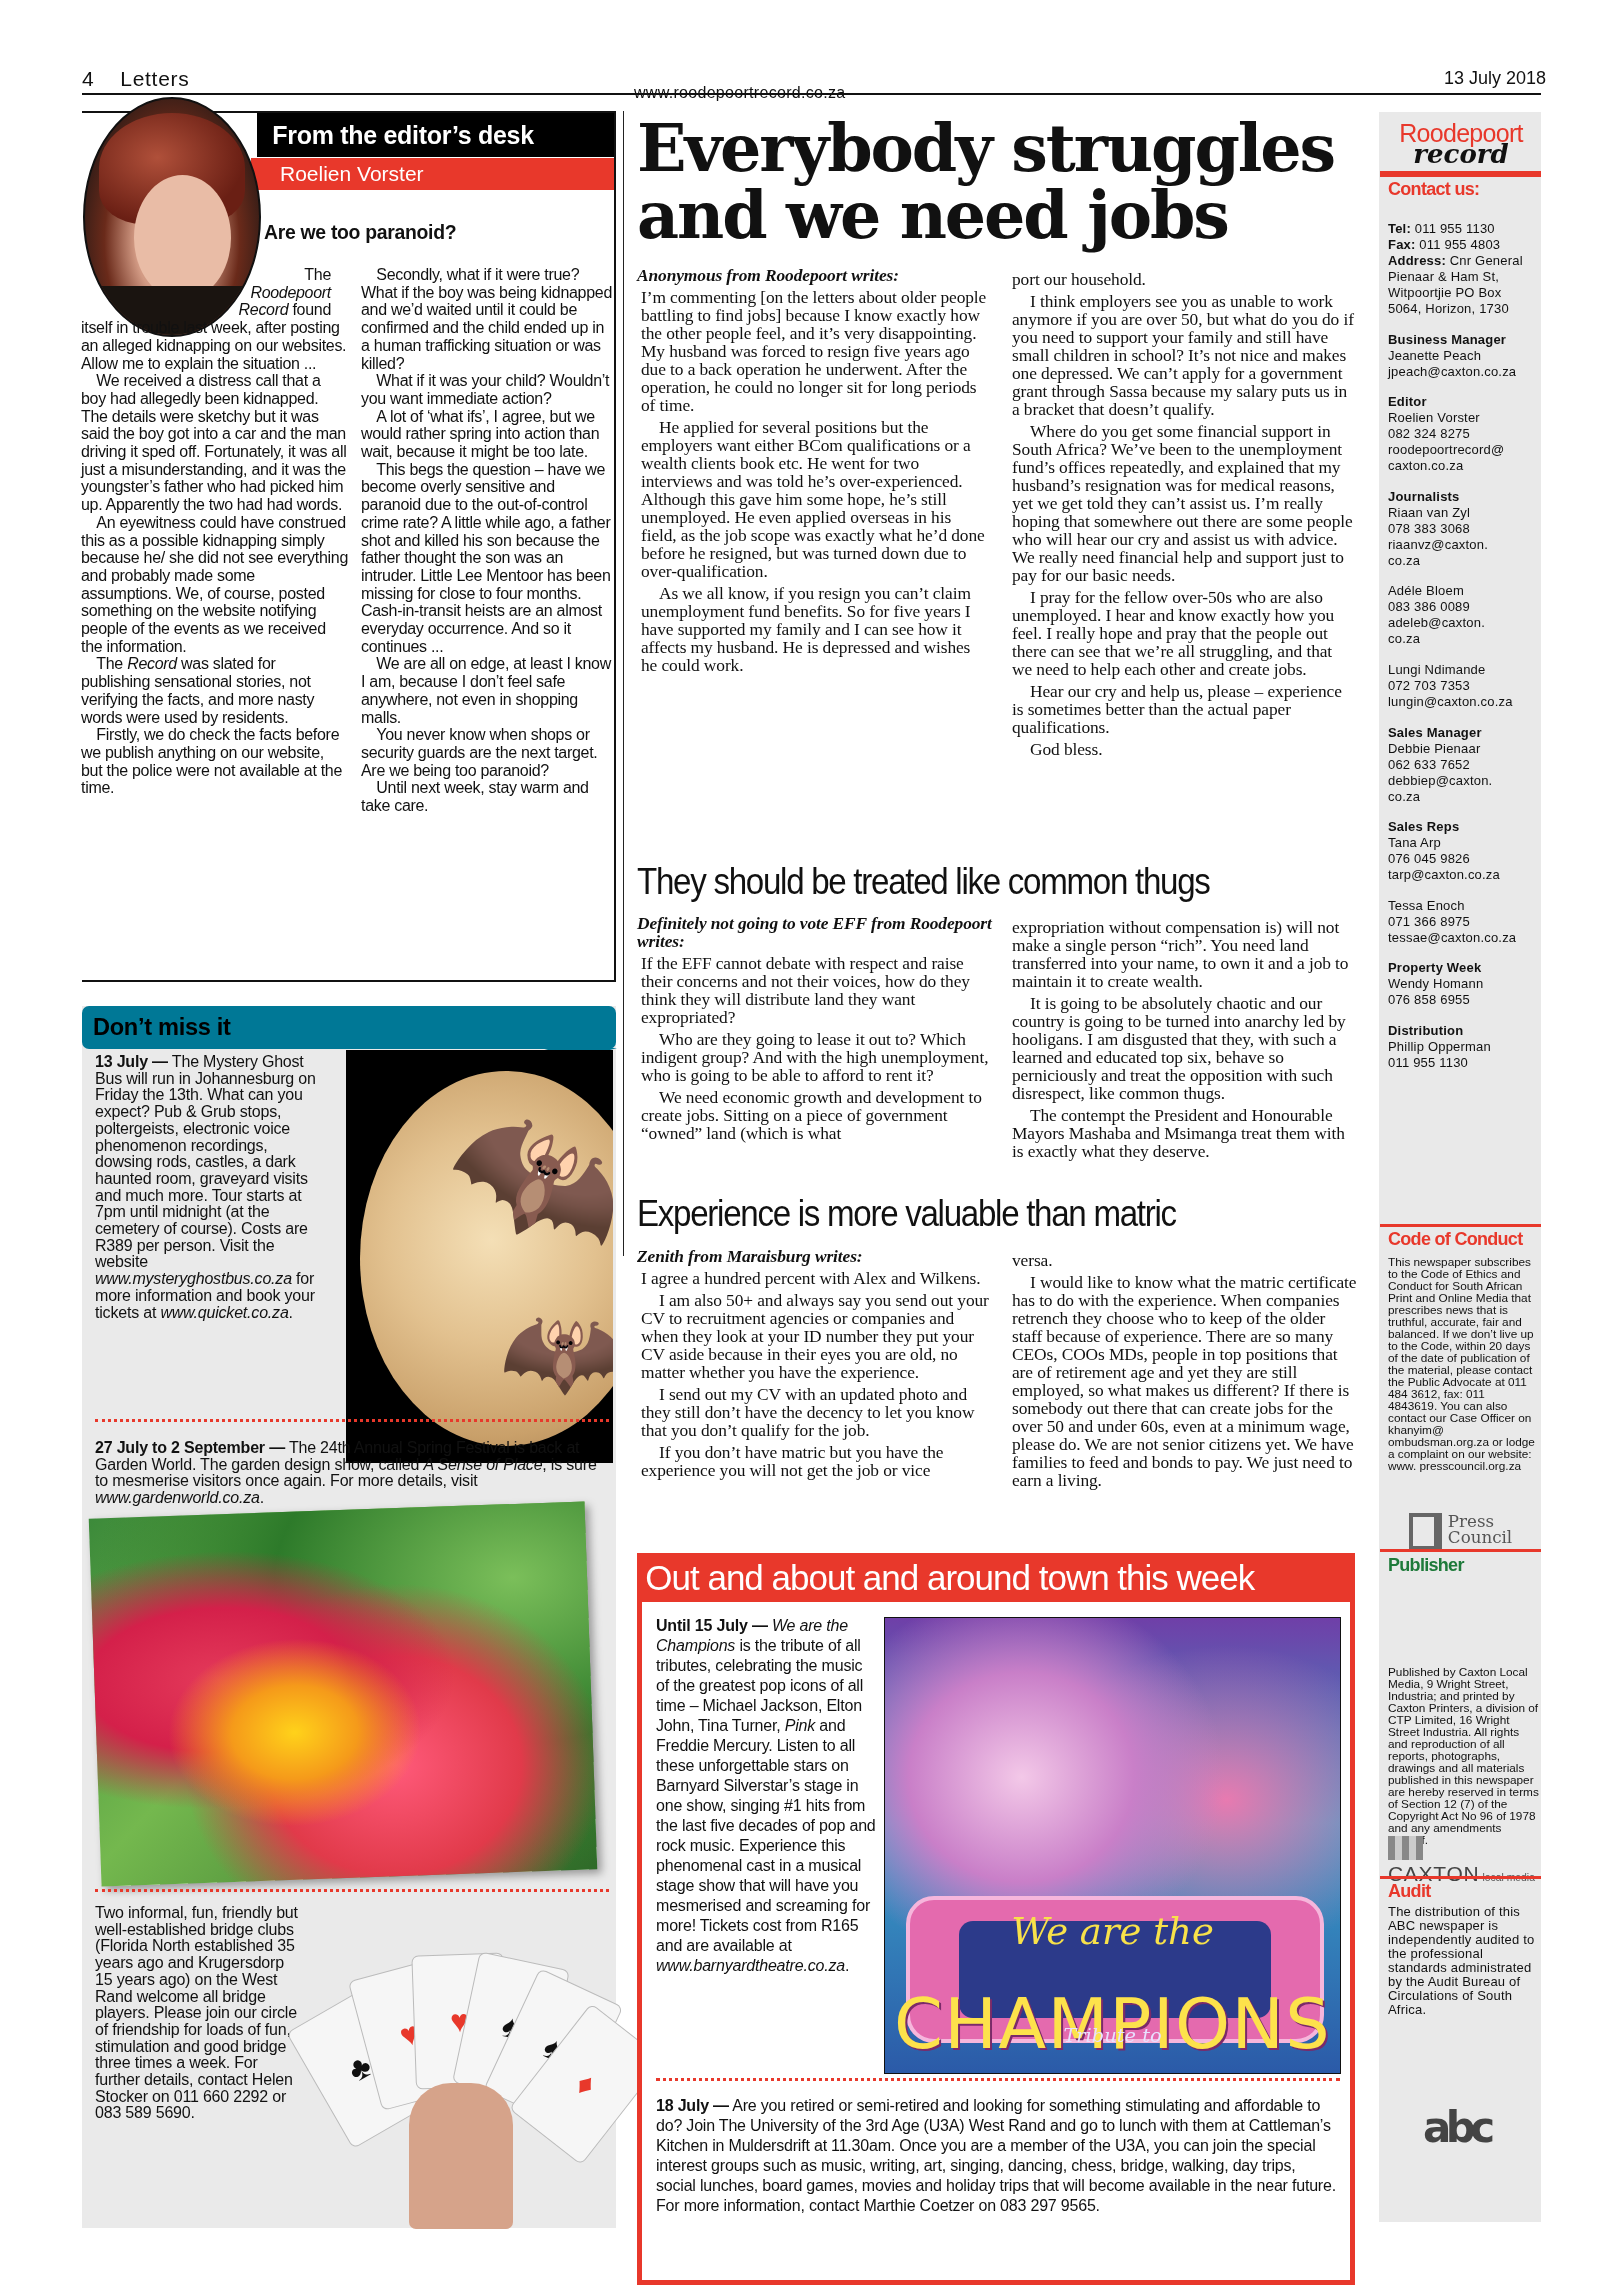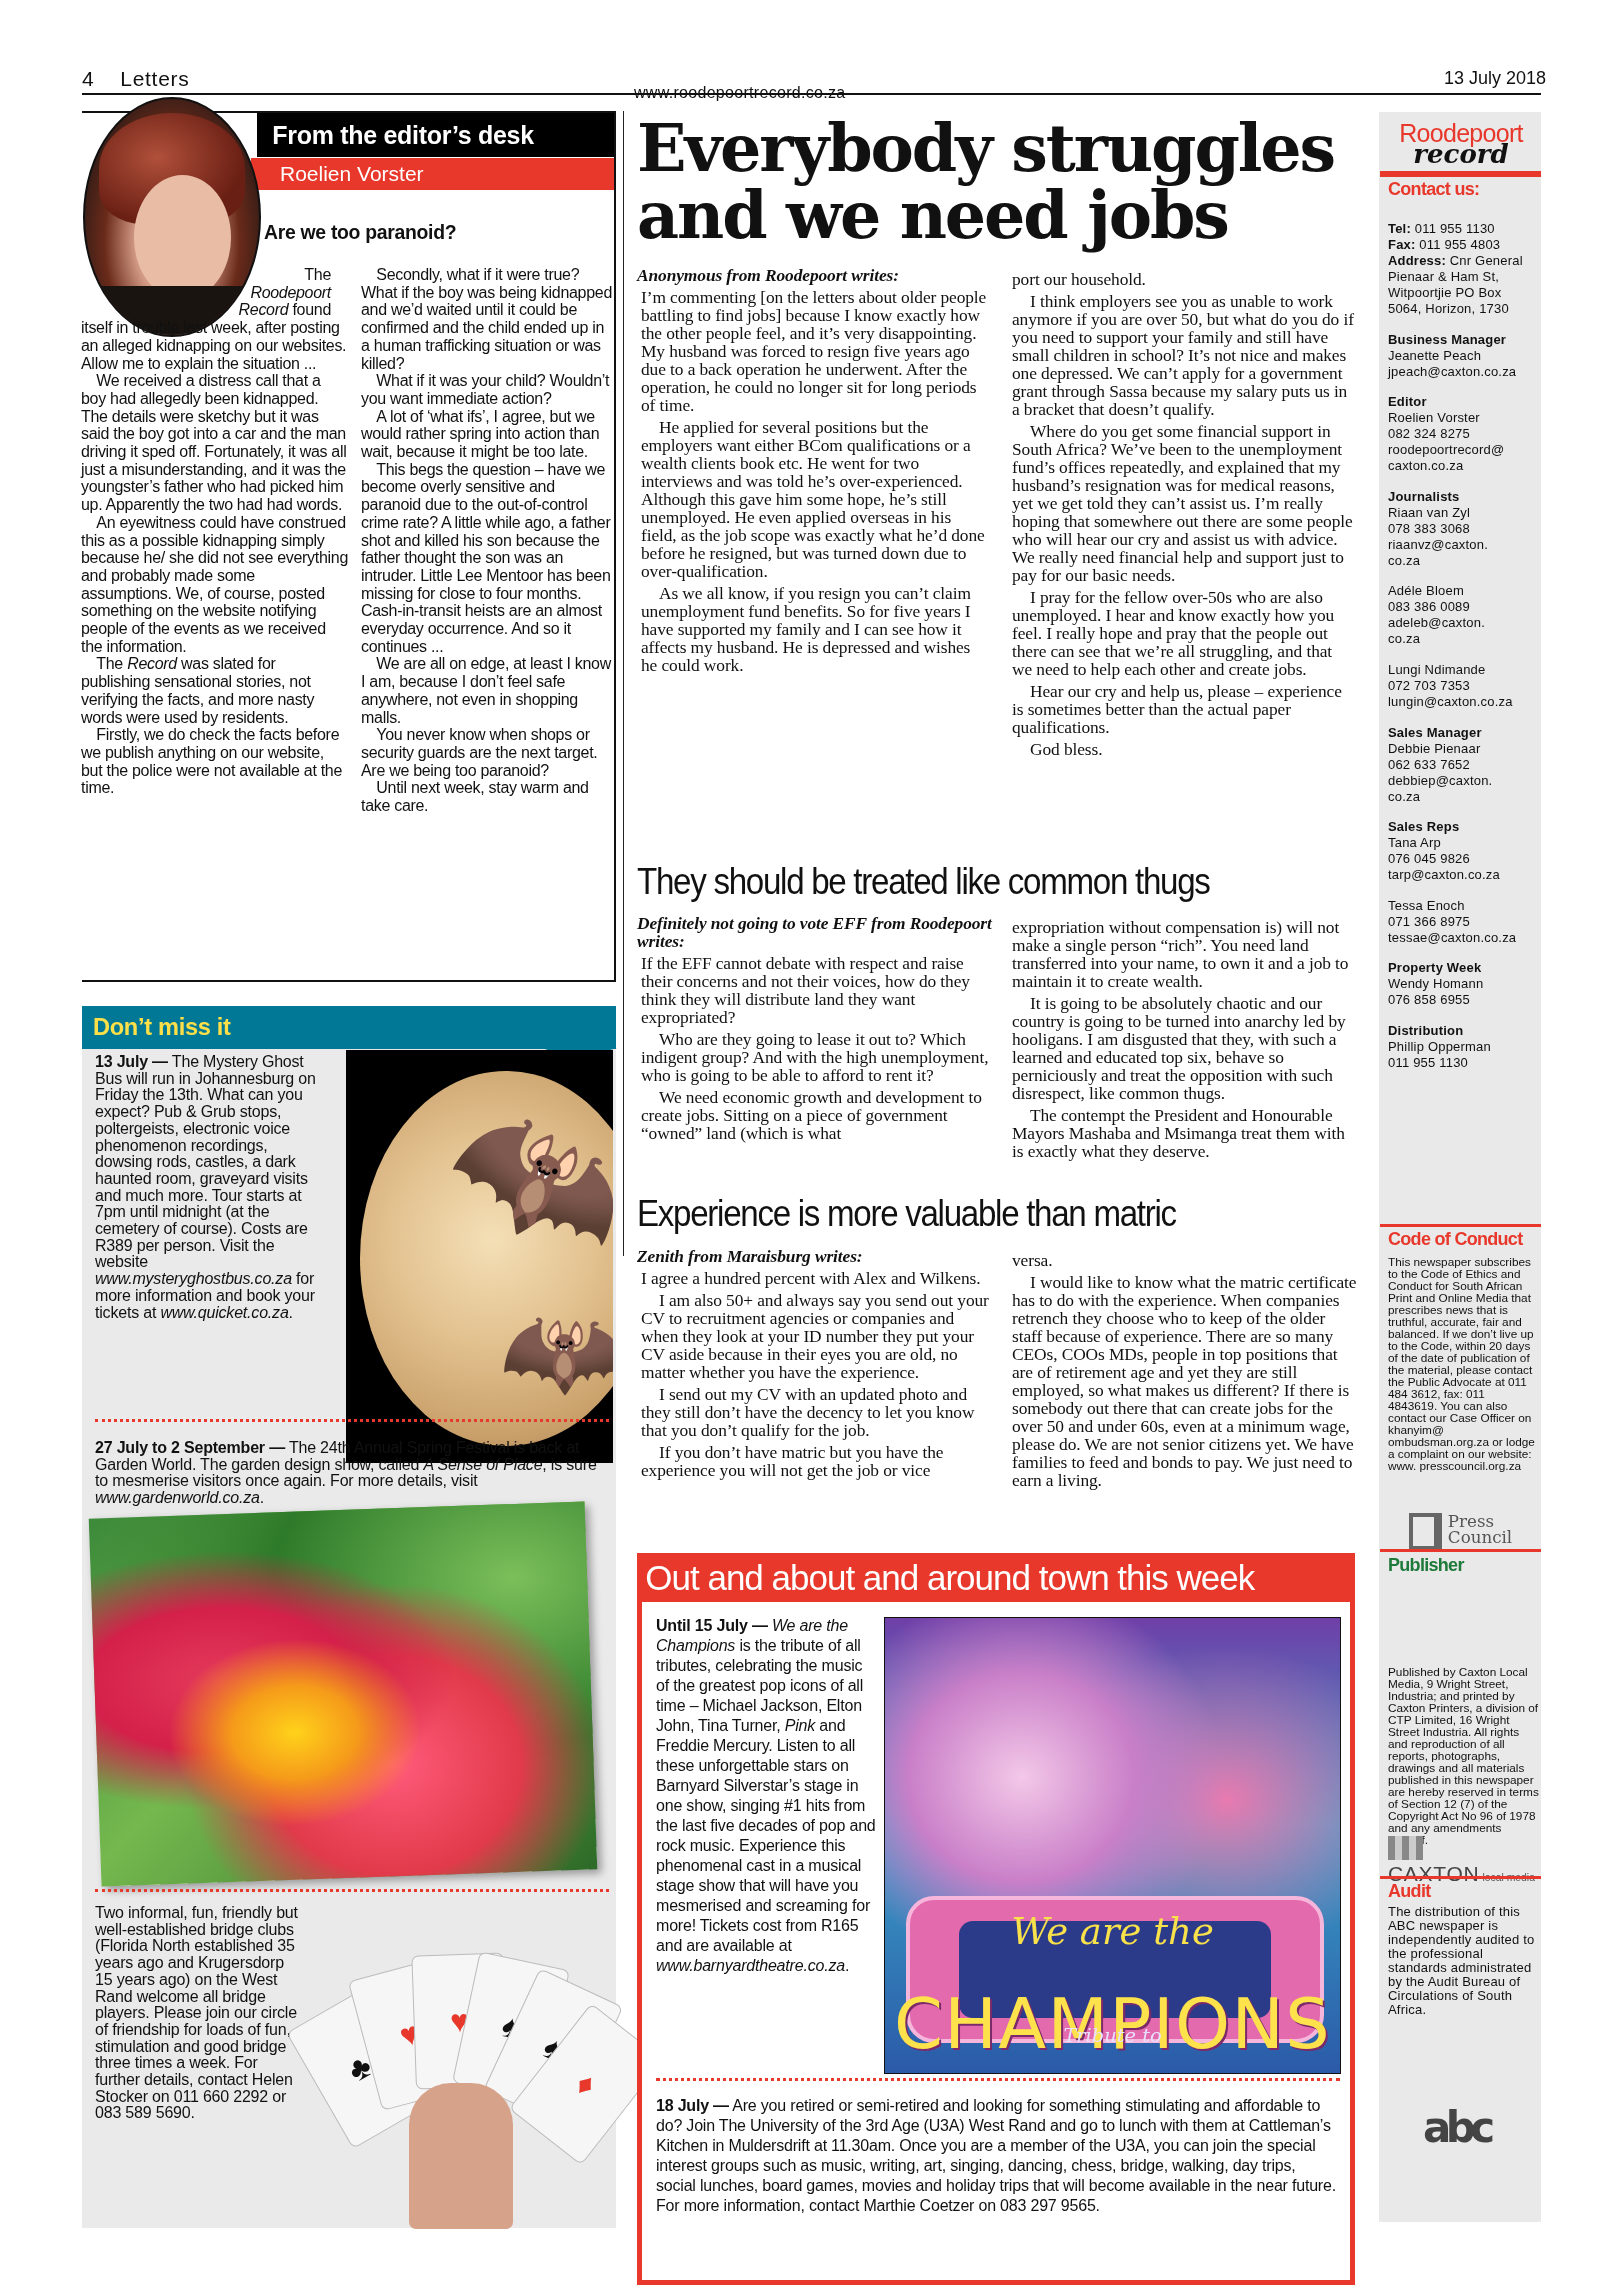--- a/index.html
+++ b/index.html
@@ -24,21 +24,21 @@
   .ed-headline { left:264px; top:221px; font-size:19.4px; font-weight:bold; letter-spacing:-0.3px; }
   .ed-col { font-family:"Liberation Sans", sans-serif; font-size:16px; line-height:17.7px; letter-spacing:-0.3px; }
   .ed-col p { margin:0; text-indent:15.3px; }
   .ed-col p.noindent { text-indent:0; }
   .ed-col1 { left:81px; top:266px; width:267px; }
   .ed-col1 .lead { margin-left:132px; width:118px; text-align:right; }
   .ed-col2 { left:361px; top:266px; width:253px; }
 
   
   .dm-bg { left:82px; top:1006px; width:534px; height:1222px; background:#eaeaea; }
-  .dm-bar { left:82px; top:1006px; width:534px; height:43px; background:#007896; color:#fde047; font-weight:bold; font-size:23.6px; line-height:43px; padding-left:11px; box-sizing:border-box; letter-spacing:-0.3px; }
+  .dm-bar { left:82px; top:1006px; width:534px; height:43px; background:#007896; color:#000000; font-weight:bold; font-size:23.6px; line-height:43px; padding-left:11px; box-sizing:border-box; letter-spacing:-0.3px;border-radius:7px; }
   .dm-notch { left:541px; top:1048px; width:0; height:0; border-left:38px solid transparent; border-right:38px solid transparent; border-top:11px solid #007896; }
   .dm-text { font-size:16px; line-height:16.7px; letter-spacing:-0.2px; }
   .dm-text b { font-weight:bold; }
   .dm-item1 { left:95px; top:1054px; width:222px; }
   .dm-moon { left:346px; top:1050px; width:267px; height:413px; background:#000; overflow:hidden; }
   .dm-moon .disc { position:absolute; left:14px; top:21px; width:292px; height:375px; border-radius:50%; background: radial-gradient(circle at 45% 45%, #f4dfb6 0%, #e2c18f 40%, #c9a06a 75%, #a47d4e 100%); }
   .dm-moon .bat { position:absolute; color:#0c0c0c; font-size:146px; line-height:1; }
   .dotted { height:0; border-top:3.5px dotted #e8382b; }
   .dm-dots1 { left:95px; top:1419px; width:514px; }
   .dm-item2 { left:95px; top:1440px; width:517px; }

